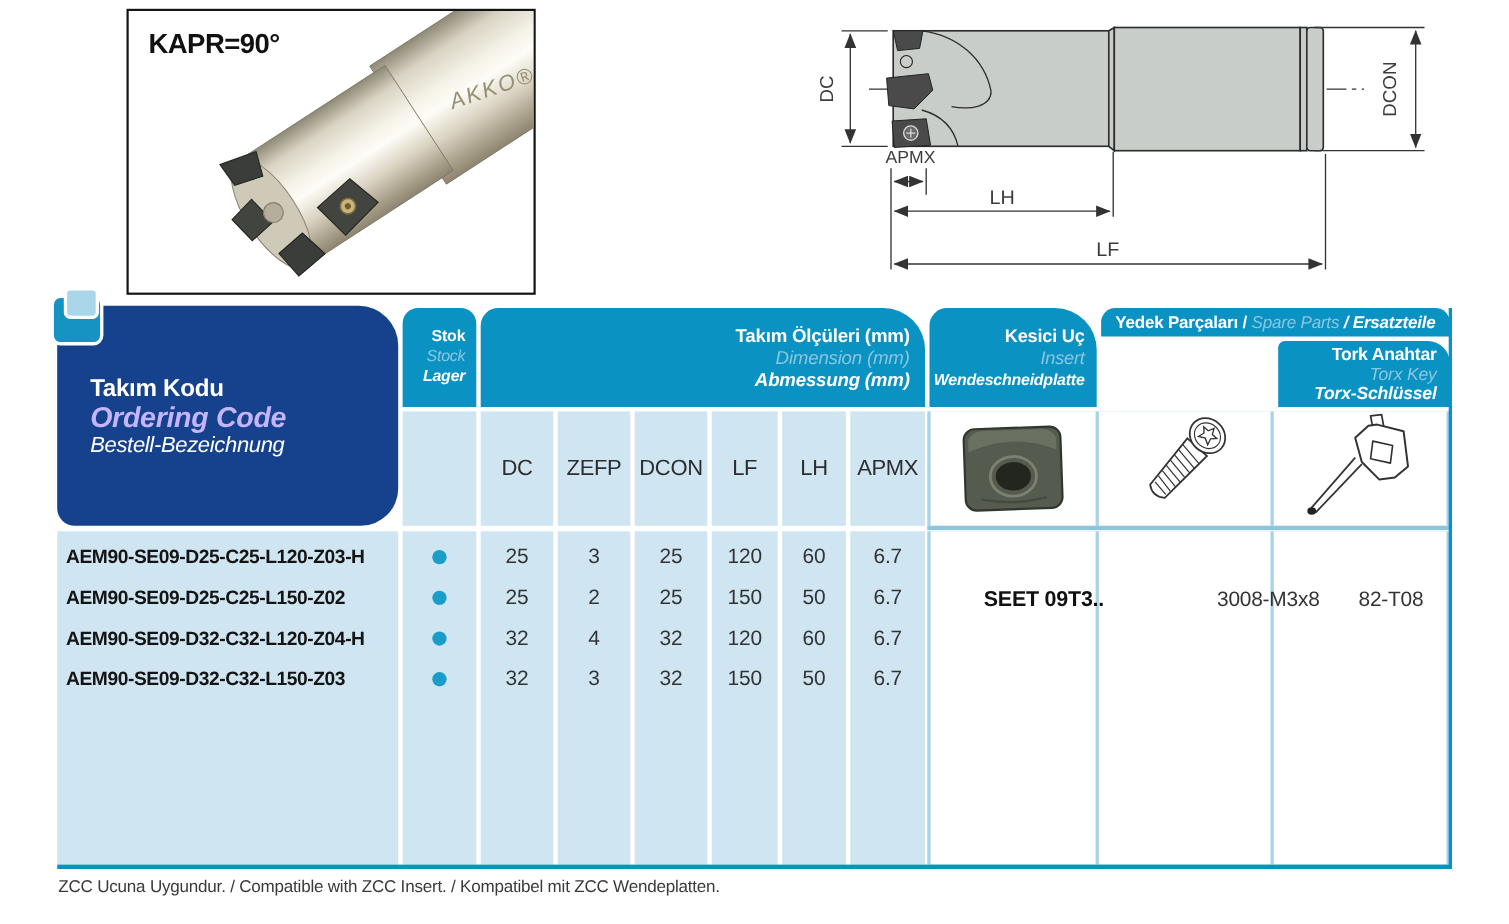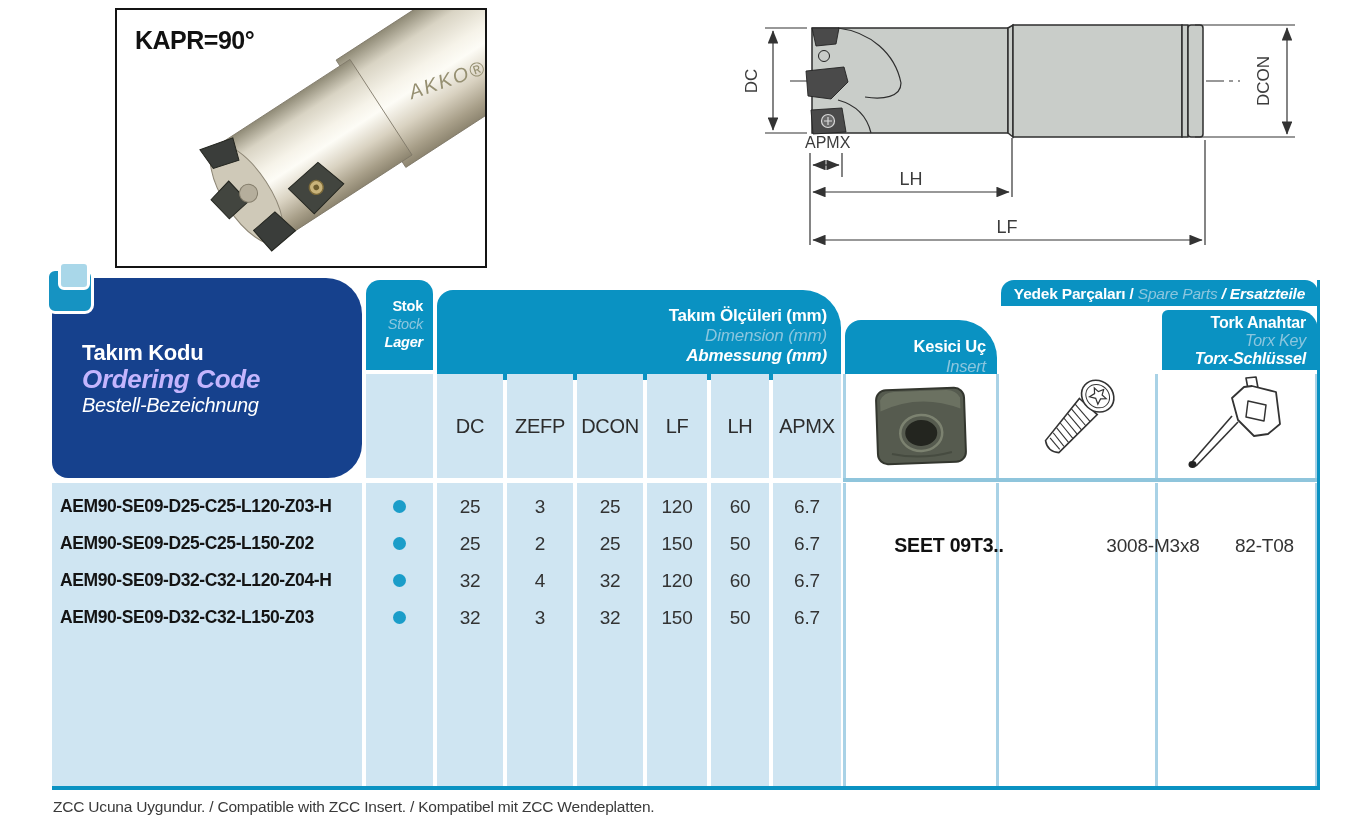--- a/index.html
+++ b/index.html
@@ -24,24 +24,24 @@
   .navy-text .l3{font-size:20px;font-style:italic;line-height:26px;}
 
   .hdr3{color:#fff;letter-spacing:-.2px;text-align:right;}
   .hdr3 .t{font-weight:bold;}
   .hdr3 .e{font-style:italic;color:#8cc6de;}
   .hdr3 .d{font-style:italic;font-weight:bold;}
 
   .stok-hdr{left:314px;top:2px;width:67px;height:90px;border-radius:14px 14px 0 0;}
   .stok-hdr .hdr3{position:absolute;right:10px;top:17px;font-size:14.5px;line-height:18px;}
 
-  .dim-hdr{left:385px;top:12px;width:404px;height:90px;border-radius:16px 38px 0 0;}
+  .dim-hdr{left:385px;top:2px;width:404px;height:90px;border-radius:16px 38px 0 0;}
   .dim-hdr .hdr3{position:absolute;right:14px;top:16px;font-size:17px;line-height:20px;}
 
-  .ins-hdr{left:793px;top:2px;width:152px;height:90px;border-radius:16px 38px 0 0;margin-top:40px;}
+  .ins-hdr{left:793px;top:2px;width:152px;height:90px;border-radius:16px 38px 0 0;}
   .ins-hdr .hdr3{position:absolute;right:11px;top:16px;font-size:16.5px;line-height:20px;}
   .ins-hdr .d{font-size:14.5px;}
 
   .spare-strip{left:949px;top:2px;width:317px;height:26px;border-radius:13px 13px 0 0;text-align:center;color:#fff;font-size:15.5px;line-height:27px;letter-spacing:-.2px;}
   .spare-strip .t{font-weight:bold;}
   .spare-strip .e{font-style:italic;color:#8cc6de;}
   .spare-strip .d{font-style:italic;font-weight:bold;}
 
   .screw-hdr{left:949px;top:32px;width:152px;height:60px;border-radius:6px 28px 0 0;}
   .screw-hdr .hdr3{position:absolute;right:12px;top:4px;font-size:16px;line-height:18px;}

